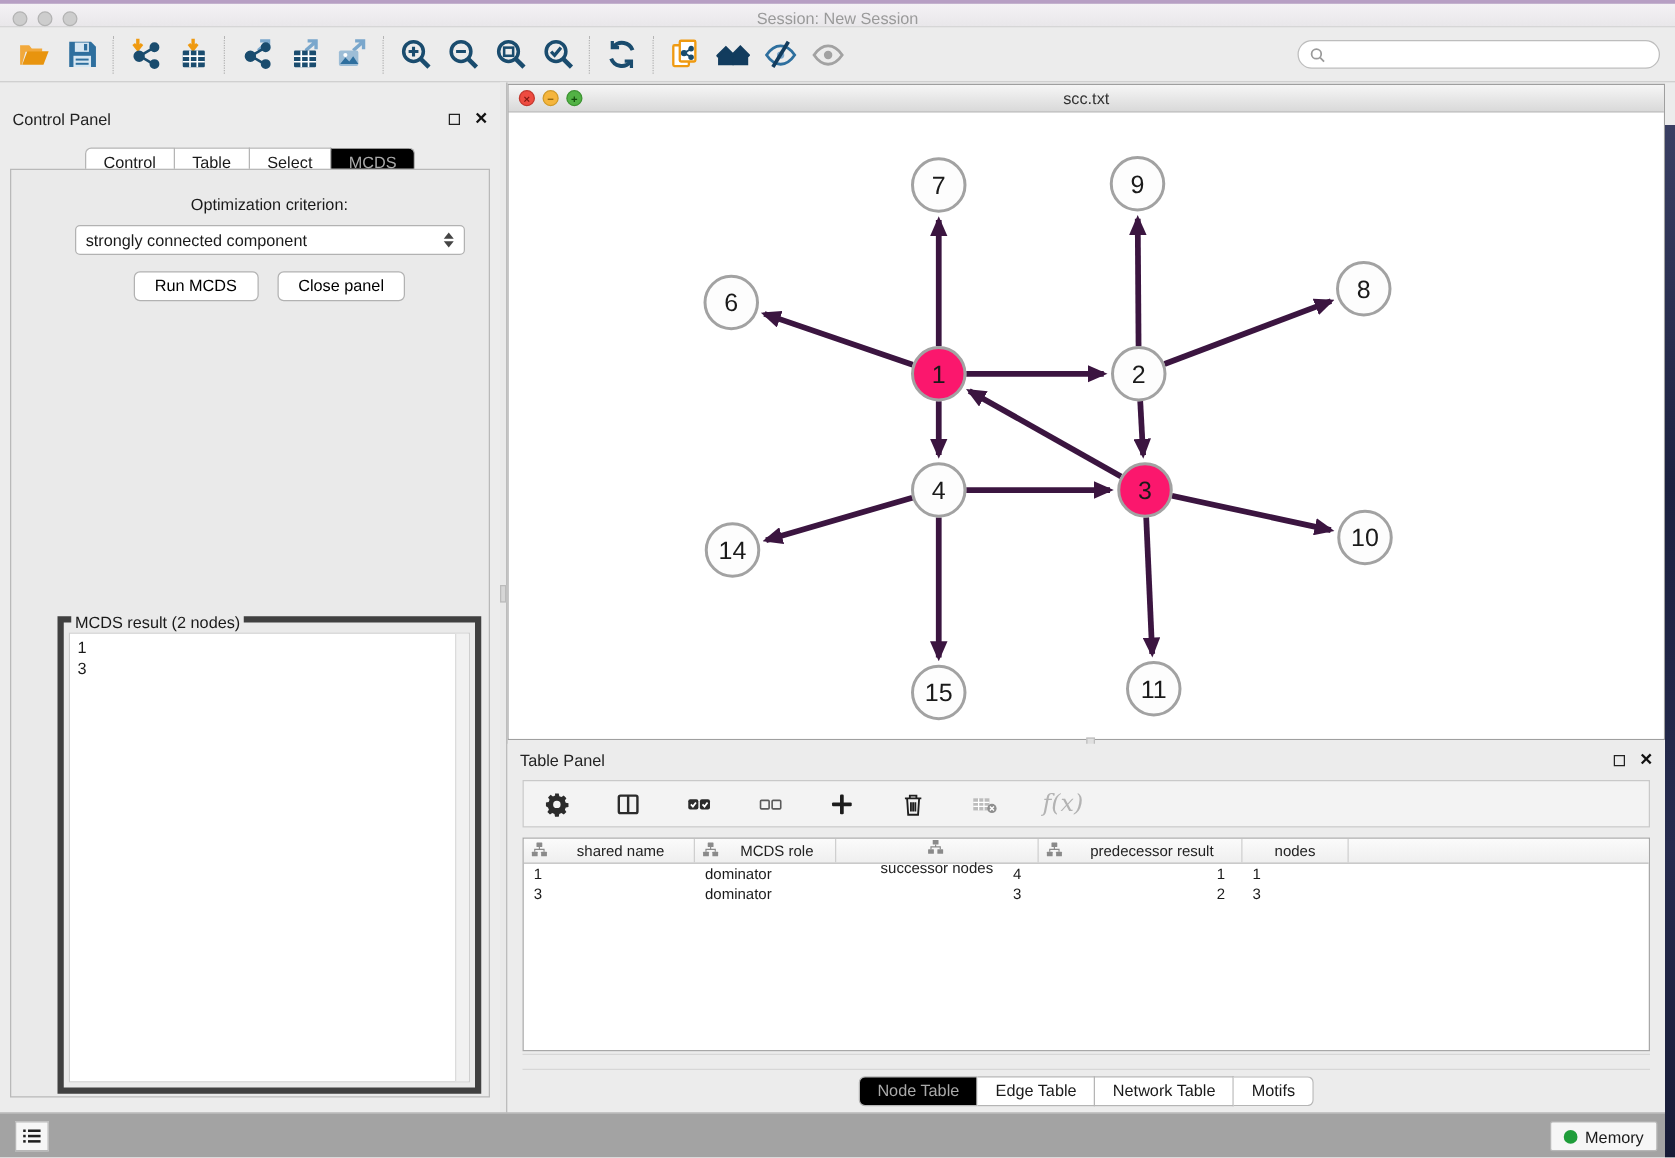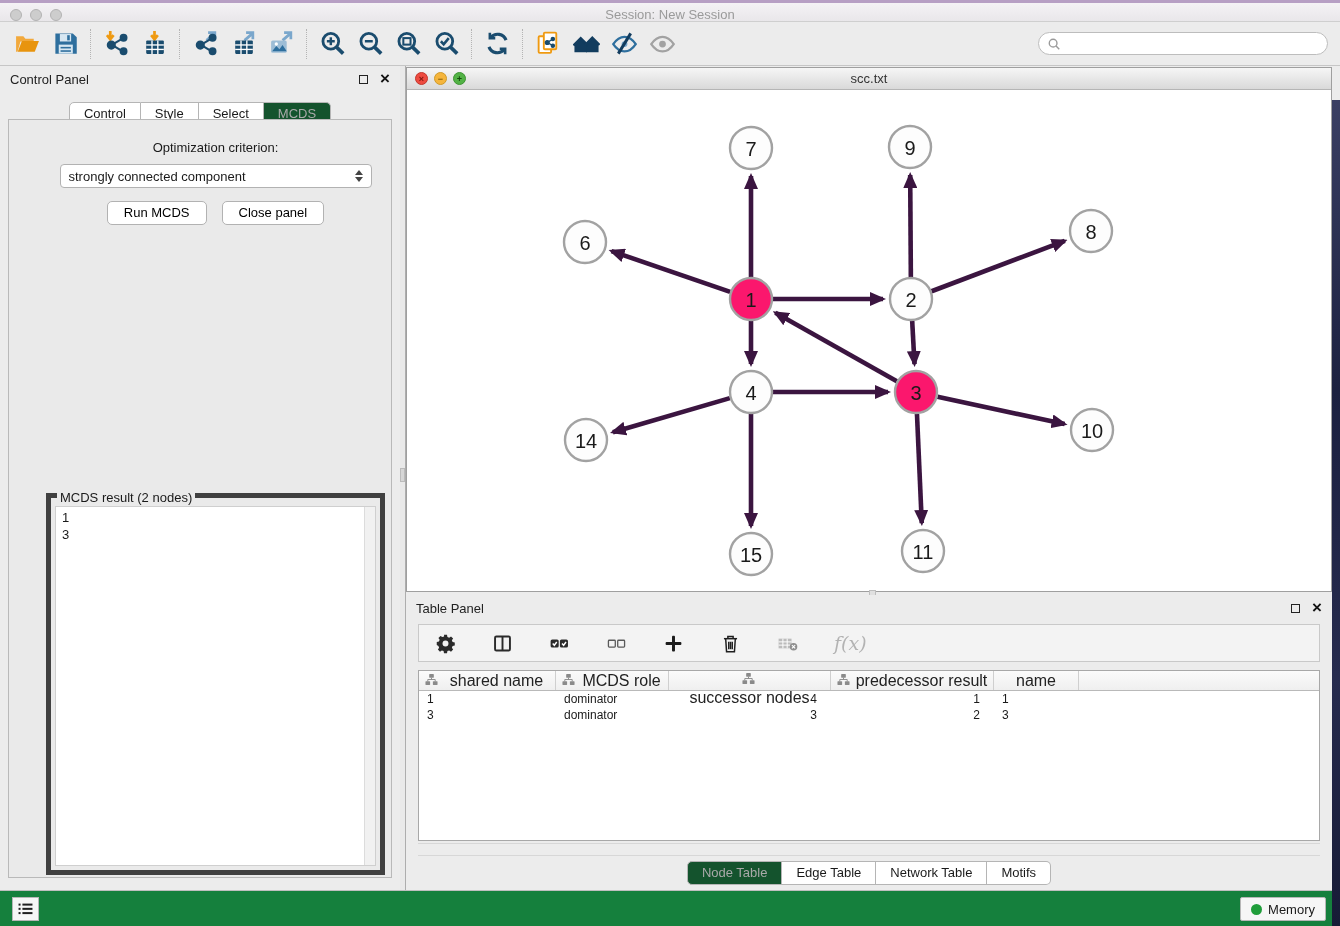--- a/index.html
+++ b/index.html
@@ -35,27 +35,27 @@
   .content { position:absolute; top:66px; left:0; right:0; bottom:36px; background:#ececec; }
 
   
   .panel-head { height:26px; display:flex; align-items:center; padding:0 10px; }
   .panel-title { font-size:13px; color:#222; }
   .panel-head .spacer { flex:1; }
   .float-box { width:9px; height:9px; border:1.6px solid #222; margin-right:12px; cursor:default; }
   .close-x { font-size:17px; font-weight:bold; color:#111; line-height:14px; cursor:default; }
 
   
-  .control-panel { position:absolute; left:0; top:0; width:400px; bottom:0; background:#ececec; }
+  .control-panel { position:absolute; left:0; top:16px; width:400px; bottom:0; background:#ececec; }
   .cp-tabs { display:flex; justify-content:center; margin-top:10px; }
   .tab { background:#fff; border:1px solid #b5b5b5; border-left:none;
     padding:3px 14px 4px; font-size:13px; color:#1a1a1a; cursor:default; }
   .tab:first-child { border-left:1px solid #b5b5b5; border-radius:5px 0 0 5px; }
   .tab:last-child { border-radius:0 5px 5px 0; }
-  .tab.active { background:#14532d; color:#a9a9a9; }
+  .tab.active { background:#000000; color:#a9a9a9; }
   .cp-box { position:absolute; left:8px; right:8px; top:53px; bottom:12px;
     border:1px solid #b9b9b9; background:#eaeaea;
     display:flex; flex-direction:column; align-items:center;padding-left:31px; }
   .opt-label { margin-top:20px; font-size:13px; }
   .selectbox { margin-top:9px; width:312px; height:24px; background:#fff;
     border:1px solid #b2b2b2; border-radius:4px; display:flex; align-items:center;
     padding:0 8px; cursor:default; }
   .selectbox .sel-text { flex:1; font-size:13px; }
   .stepper { display:flex; flex-direction:column; gap:2px; }
   .stepper i { width:0; height:0; border-left:4px solid transparent; border-right:4px solid transparent; }
@@ -103,34 +103,34 @@
   
   .table-panel { position:absolute; left:406px; top:529px; right:8px; bottom:0; background:#ececec; }
   .tp-toolbar { margin:3px 12px 0; height:38px; background:#f3f3f3;
     border:1px solid #c9c9c9; display:flex; align-items:center; gap:36px; padding-left:16px; }
   .tp-icon { display:flex; align-items:center; justify-content:center; cursor:default; }
   .tp-icon svg { width:21px; height:21px; }
   .fx-label { font-family:"DejaVu Serif", serif; font-style:italic; font-size:19px; color:#b3b3b3; }
   .tp-table { margin:8px 12px 0; height:171px; background:#fff; border:1px solid #a8a8a8; overflow:hidden; }
   .tbl-head { display:flex; height:20px; background:linear-gradient(#fbfbfb,#efefef);
     border-bottom:1px solid #b9b9b9; }
-  .th { display:flex; align-items:center; font-size:16px; color:#222;
+  .th { display:flex; align-items:center; font-size:12px; color:#222;
     border-right:1px solid #cfcfcf; padding:0 4px; }
   .th svg { width:13px; height:13px; margin:0 4px 0 2px; flex:0 0 auto; }
   .th .lbl { flex:1; text-align:center; }
   .tbl-row { display:flex; height:16px; font-size:12px; }
   .td { padding:0 8px; line-height:16px; overflow:hidden; white-space:nowrap; }
   .td.right { text-align:right; padding-right:14px; }
   .tp-scrollstrip { margin:2px 12px 0; height:13px; background:#ececec;
     border:1px solid #d7d7d7; border-left:none; border-right:none; }
   .tp-tabs { display:flex; justify-content:center; margin-top:5px; }
 
   
   .statusbar { position:absolute; left:0; right:0; bottom:0; height:36px;
-    background:#15803d; border-top:1px solid #bfbfbf; }
+    background:#a3a3a3; border-top:1px solid #bfbfbf; }
   .list-btn { position:absolute; left:12px; top:6px; width:27px; height:24px;
     background:#f6f6f6; border:1px solid #b7b7b7; display:flex; align-items:center;
     justify-content:center; cursor:default; }
   .list-btn svg { width:17px; height:14px; }
   .memory-btn { position:absolute; right:14px; top:6px; height:24px;
     background:#f6f6f6; border:1px solid #b7b7b7; border-radius:2px;
     display:flex; align-items:center; gap:6px; padding:0 10px; font-size:13px; cursor:default; }
   .mem-dot { width:11px; height:11px; border-radius:50%; background:#1f9d3a; }
 
   
@@ -317,21 +317,21 @@
 
   <div class="control-panel">
     <div class="panel-head">
       <span class="panel-title">Control Panel</span>
       <span class="spacer"></span>
       <span class="float-box"></span>
       <span class="close-x">×</span>
     </div>
     <div class="cp-tabs" id="cp-tabs">
         <div class="tab">Control</div>
-        <div class="tab">Style</div>
+        <div class="tab">Table</div>
         <div class="tab">Select</div>
         <div class="tab active">MCDS</div>
       </div>
     <div class="cp-box">
       <div class="opt-label">Optimization criterion:</div>
       <div class="selectbox">
         <span class="sel-text">strongly connected component</span>
         <span class="stepper">
             <i class="up"></i>
             <i class="dn"></i>
@@ -552,21 +552,21 @@
                 <g fill="#8a8a8a">
                   <rect x="4.5" y="1" width="5" height="4" rx="0.5"></rect>
                   <rect x="0.5" y="9" width="5" height="4" rx="0.5"></rect>
                   <rect x="8.5" y="9" width="5" height="4" rx="0.5"></rect>
                 </g>
                 <path d="M7 5v2M3 9V7h8v2" stroke="#8a8a8a" fill="none" stroke-width="1"></path>
               </svg></span>
             <span class="lbl">predecessor result</span>
           </div>
           <div class="th" style="width: 85px;">
-            <span class="lbl">name</span>
+            <span class="lbl">nodes</span>
           </div>
         </div>
       <div id="tbl-body">
           <div class="tbl-row">
             <div class="td" style="width: 137px;">1</div>
             <div class="td" style="width: 113px;">dominator</div>
             <div class="td right" style="width: 162px;">4</div>
             <div class="td right" style="width: 163px;">1</div>
             <div class="td" style="width: 85px;">1</div>
           </div>

